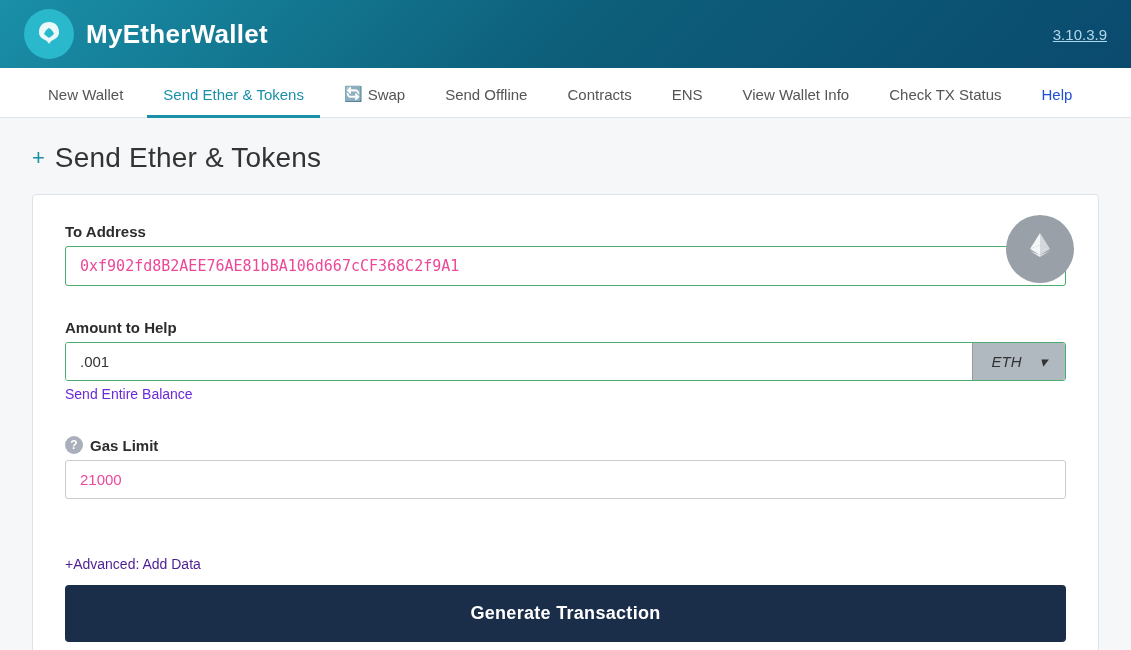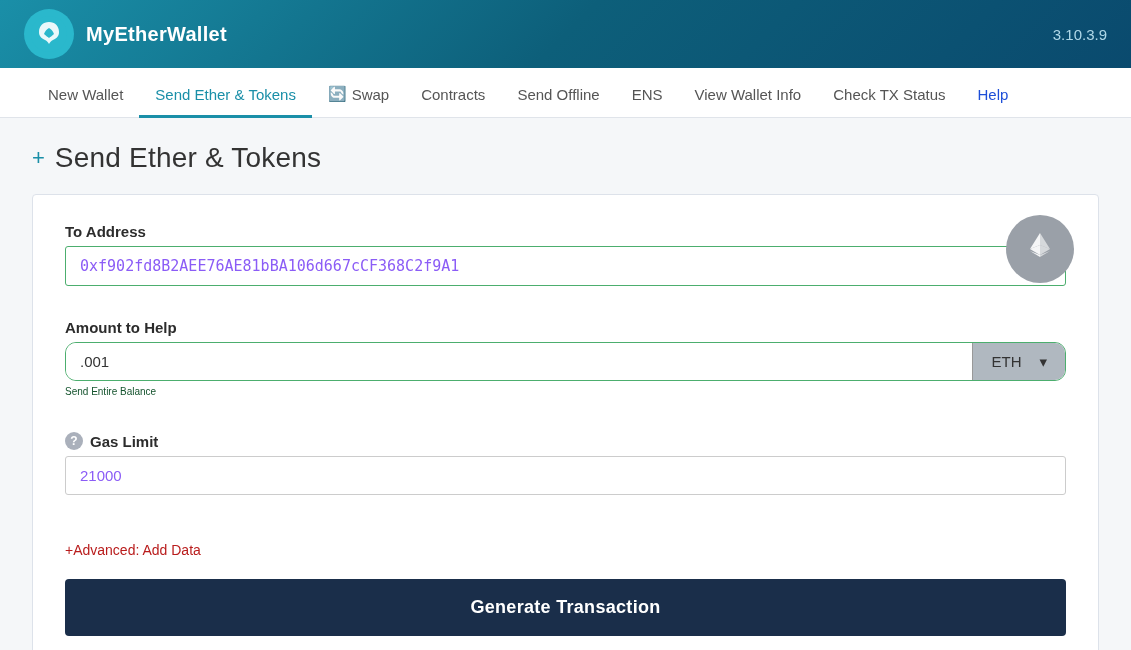--- a/index.html
+++ b/index.html
@@ -28,38 +28,39 @@
       align-items: center;
       justify-content: center;
       overflow: hidden;
     }
     .logo-circle svg {
       width: 36px;
       height: 36px;
     }
     .brand-name {
       color: white;
-      font-size: 20px;
+      font-size: 26px;
       font-weight: 600;
       letter-spacing: 0.3px;
     }
     .version {
       color: #b0d8e8;
       font-size: 15px;
+      text-decoration: underline;
     }
 
     
     .nav {
       background: white;
       display: flex;
       align-items: flex-end;
       padding: 0 32px;
       border-bottom: 1px solid #e0e4ea;
       height: 50px;
-      gap: 0;
+      gap: 8px;
     }
     .nav-item {
       color: #555;
       font-size: 15px;
       padding: 0 16px 12px 16px;
       cursor: pointer;
       text-decoration: none;
       border-bottom: 3px solid transparent;
       margin-bottom: -1px;
       display: flex;
@@ -129,35 +130,35 @@
       color: #2c2c2c;
       margin-bottom: 6px;
       display: block;
     }
     .form-input {
       width: 100%;
       border: 1px solid #4cae6e;
       border-radius: 3px;
       padding: 10px 14px;
       font-size: 15px;
-      color: #8b5cf6;
+      color: #ec4899;
       outline: none;
       font-family: monospace;
     }
     .form-input.normal-border {
       border-color: #ccc;
       font-family: 'Segoe UI', Arial, sans-serif;
     }
 
     
     .amount-row {
       display: flex;
       align-items: stretch;
       border: 1px solid #4cae6e;
-      border-radius: 11px;
+      border-radius: 3px;
       overflow: hidden;
     }
     .amount-input {
       flex: 1;
       border: none;
       padding: 10px 14px;
       font-size: 15px;
       color: #333;
       outline: none;
     }
@@ -167,25 +168,26 @@
       border-left: 1px solid #999;
       padding: 0 18px;
       font-size: 15px;
       color: #333;
       cursor: pointer;
       display: flex;
       align-items: center;
       gap: 18px;
       min-width: 90px;
       font-weight: 500;
+      font-style: italic;
     }
 
     .send-balance-link {
-      color: #14532d;
-      font-size: 10px;
+      color: #6d28d9;
+      font-size: 14px;
       cursor: pointer;
       margin-top: 5px;
       display: inline-block;
       text-decoration: none;
     }
 
     
     .gas-label-row {
       display: flex;
       align-items: center;
@@ -200,40 +202,40 @@
       color: white;
       font-size: 12px;
       display: flex;
       align-items: center;
       justify-content: center;
       cursor: pointer;
       font-weight: bold;
     }
 
     .advanced-link {
-      color: #b91c1c;
+      color: #4c1d95;
       font-size: 14px;
       cursor: pointer;
-      margin-top: 14px;
+      margin-top: 24px;
       display: inline-block;
       text-decoration: none;
     }
 
     
     .generate-btn {
       width: 100%;
       background: #1a2e4a;
       color: white;
       border: none;
       border-radius: 4px;
       padding: 18px;
       font-size: 18px;
       font-weight: 600;
       cursor: pointer;
-      margin-top: 20px;
+      margin-top: 12px;
       letter-spacing: 0.3px;
     }
   </style>
 </head>
 <body>
 
 <header class="header">
   <div class="header-left">
     <div class="logo-circle">
       <svg viewBox="0 0 36 36" fill="none" xmlns="http://www.w3.org/2000/svg">
@@ -247,22 +249,22 @@
   <span class="version">3.10.3.9</span>
 </header>
 
 <nav class="nav">
   <a class="nav-item">New Wallet</a>
   <a class="nav-item active">Send Ether &amp; Tokens</a>
   <a class="nav-item">
     <span>🔄</span>
     <span>Swap</span>
   </a>
+  <a class="nav-item">Send Offline</a>
   <a class="nav-item">Contracts</a>
-  <a class="nav-item">Send Offline</a>
   <a class="nav-item">ENS</a>
   <a class="nav-item">View Wallet Info</a>
   <a class="nav-item">Check TX Status</a>
   <a class="nav-item help">Help</a>
 </nav>
 
 <main class="page">
   <div class="page-title-row">
     <span class="plus-icon">+</span>
     <h1 class="page-title">Send Ether &amp; Tokens</h1>

